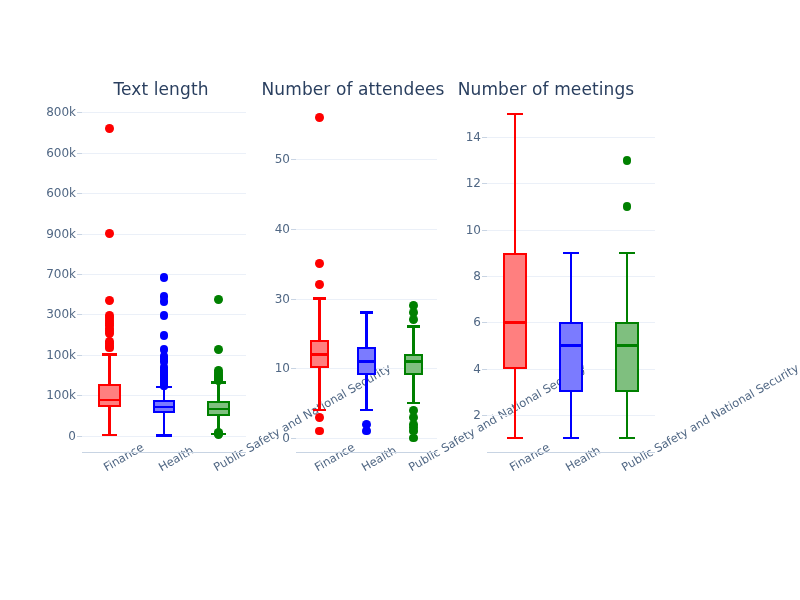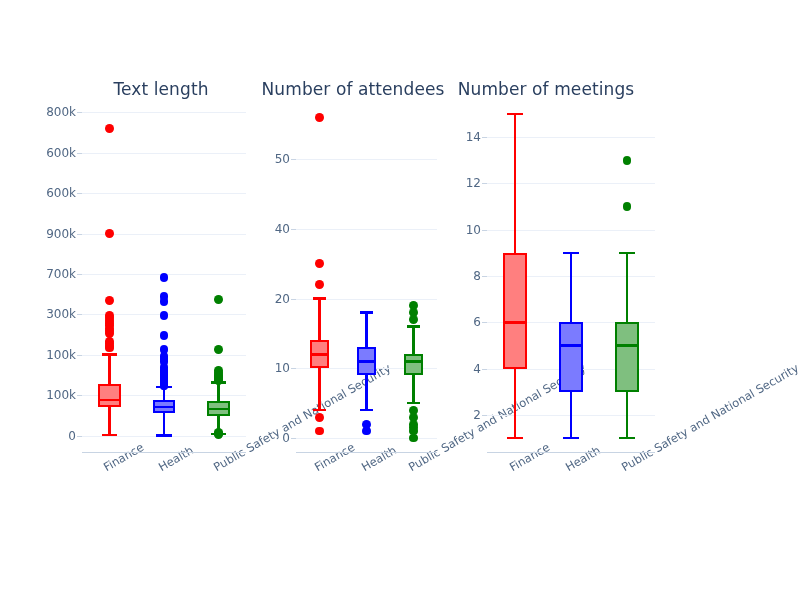--- a/index.html
+++ b/index.html
@@ -147,21 +147,21 @@
     <div class="panel" style="left: 0px; width: 800px;">
       <div class="panel-title" style="left: 193px; top: 79px; width: 320px;">Number of attendees</div>
       <div class="gridline" style="left: 296px; width: 141px; top: 438px;"></div>
       <div class="ytickdash" style="left: 291px; top: 438px;"></div>
       <div class="ytick" style="left: 230px; width: 60px; top: 438.059px;">0</div>
       <div class="gridline" style="left: 296px; width: 141px; top: 368px;"></div>
       <div class="ytickdash" style="left: 291px; top: 368px;"></div>
       <div class="ytick" style="left: 230px; width: 60px; top: 368.356px;">10</div>
       <div class="gridline" style="left: 296px; width: 141px; top: 299px;"></div>
       <div class="ytickdash" style="left: 291px; top: 299px;"></div>
-      <div class="ytick" style="left: 230px; width: 60px; top: 298.653px;">20</div>
+      <div class="ytick" style="left: 230px; width: 60px; top: 298.653px;">30</div>
       <div class="gridline" style="left: 296px; width: 141px; top: 229px;"></div>
       <div class="ytickdash" style="left: 291px; top: 229px;"></div>
       <div class="ytick" style="left: 230px; width: 60px; top: 228.95px;">40</div>
       <div class="gridline" style="left: 296px; width: 141px; top: 159px;"></div>
       <div class="ytickdash" style="left: 291px; top: 159px;"></div>
       <div class="ytick" style="left: 230px; width: 60px; top: 159.248px;">50</div>
       <div>
         <div class="whisker-v" style="left: 318.25px; top: 298.653px; width: 2.5px; height: 41.8218px; background: rgb(255, 0, 0);"></div>
         <div class="cap" style="left: 312.986px; top: 297.403px; width: 13.0284px; height: 2.5px; background: rgb(255, 0, 0);"></div>
         <div class="whisker-v" style="left: 318.25px; top: 368.356px; width: 2.5px; height: 41.8218px; background: rgb(255, 0, 0);"></div>

